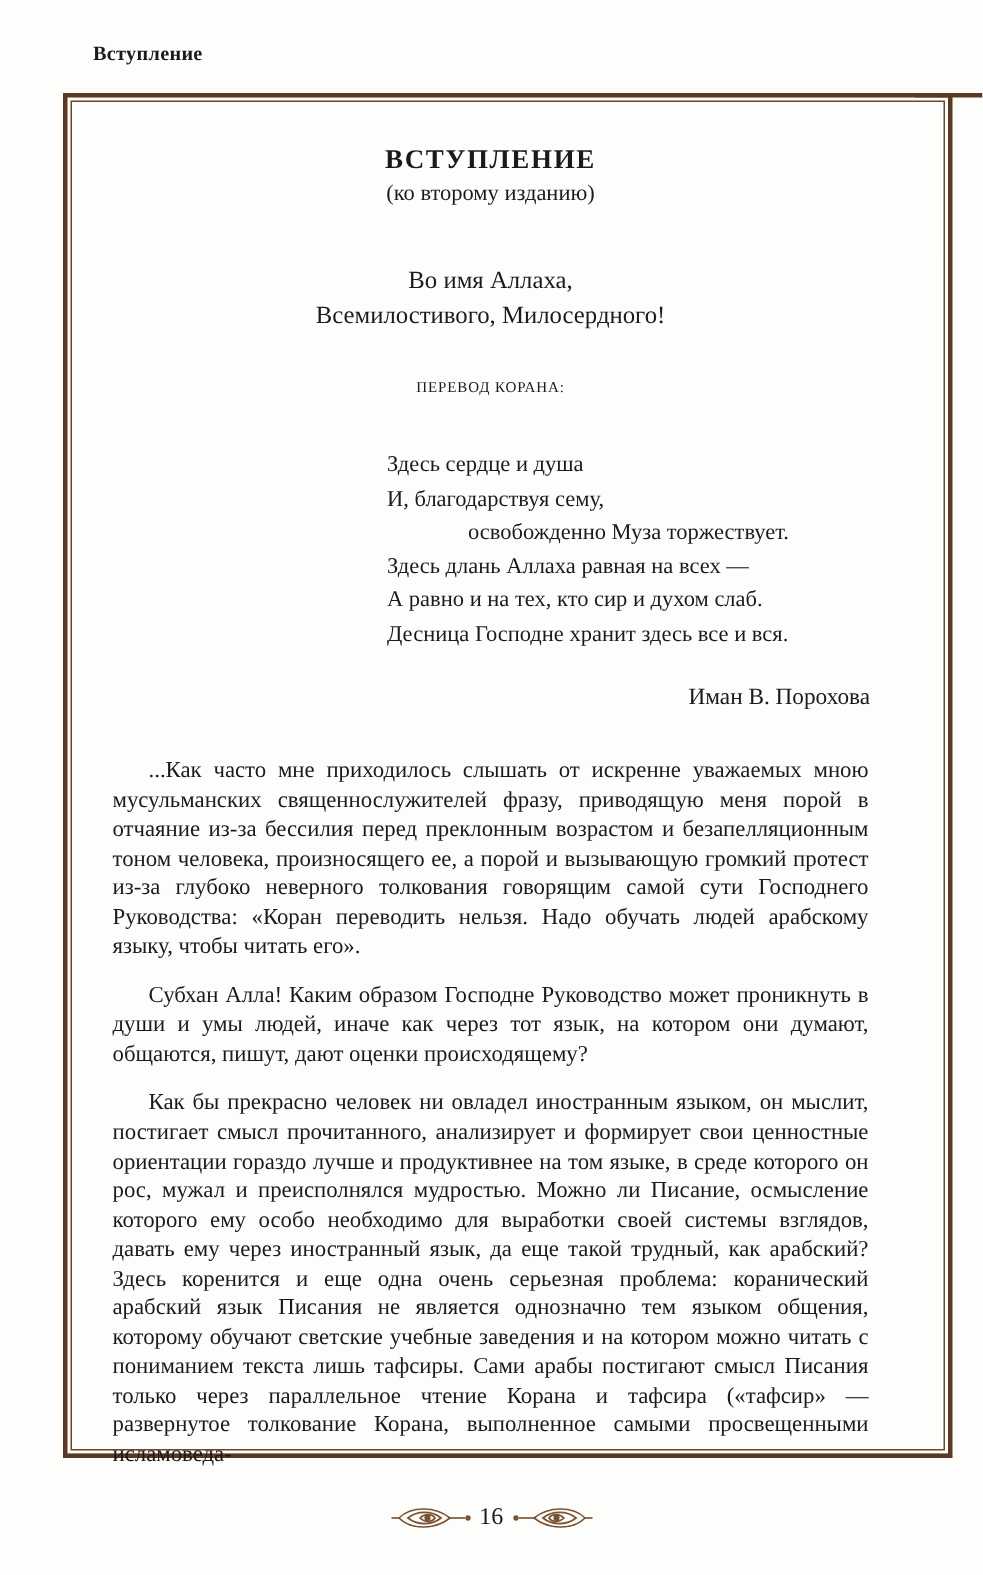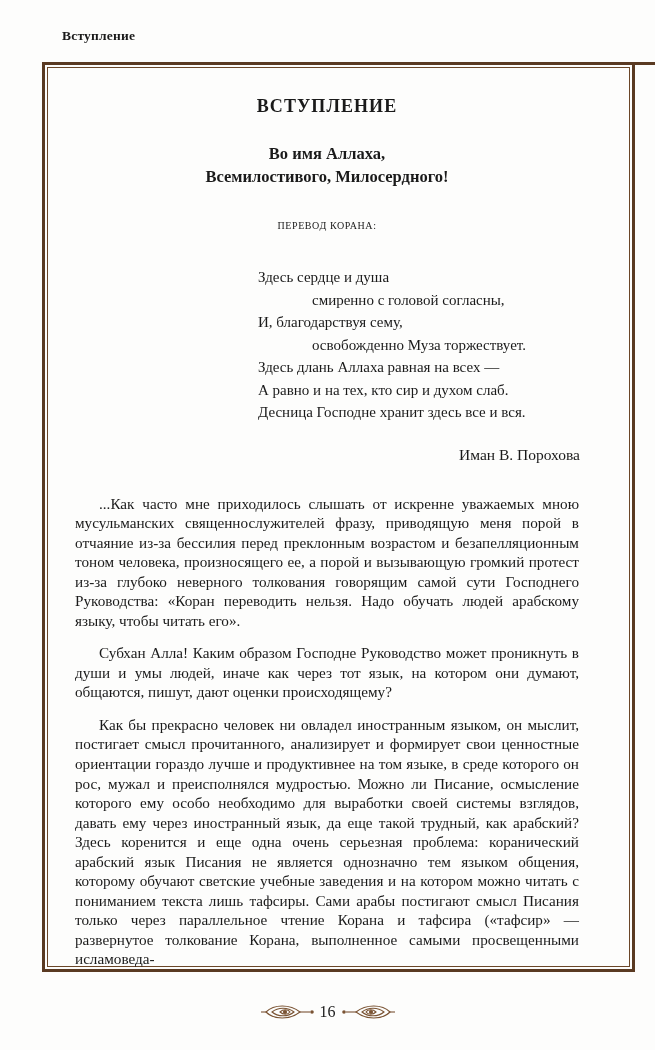--- a/index.html
+++ b/index.html
@@ -64,24 +64,24 @@
     letter-spacing: 1.1px;
     margin-top: 14px;
   }
   .title-sub {
     text-align: center;
     font-size: 15px;
     margin-top: 4px;
   }
   .invocation {
     text-align: center;
-    font-weight: bold;
+    font-weight: normal;
     font-size: 16.5px;
     line-height: 1.38;
-    margin-top: 26px;
+    margin-top: 38px;
   }
   .section-heading {
     text-align: center;
     font-size: 10px;
     line-height: 1.36;
     letter-spacing: 0.6px;
     margin-top: 30px;
   }
 
   
@@ -132,33 +132,33 @@
 <body>
 
 <div class="running-head">Вступление</div>
 
 <div class="frame"></div>
 <div class="frame-bleed"></div>
 
 <div class="page-body">
 
   <div class="title-main">ВСТУПЛЕНИЕ</div>
+  <div class="title-sub">(ко второму изданию)</div>
 
   <div class="invocation">
     <div>Во имя Аллаха,</div>
     <div>Всемилостивого, Милосердного!</div>
   </div>
 
   <div class="section-heading">
     <div>ПЕРЕВОД КОРАНА:</div>
   </div>
 
   <div class="poem">
     <div class="poem-line">Здесь сердце и душа</div>
-    <div class="poem-line indent">смиренно с головой согласны,</div>
     <div class="poem-line">И, благодарствуя сему,</div>
     <div class="poem-line indent">освобожденно Муза торжествует.</div>
     <div class="poem-line">Здесь длань Аллаха равная на всех —</div>
     <div class="poem-line">А равно и на тех, кто сир и духом слаб.</div>
     <div class="poem-line">Десница Господне хранит здесь все и вся.</div>
   </div>
 
   <div class="attribution">Иман В. Порохова</div>
 
   <div class="body-text">

